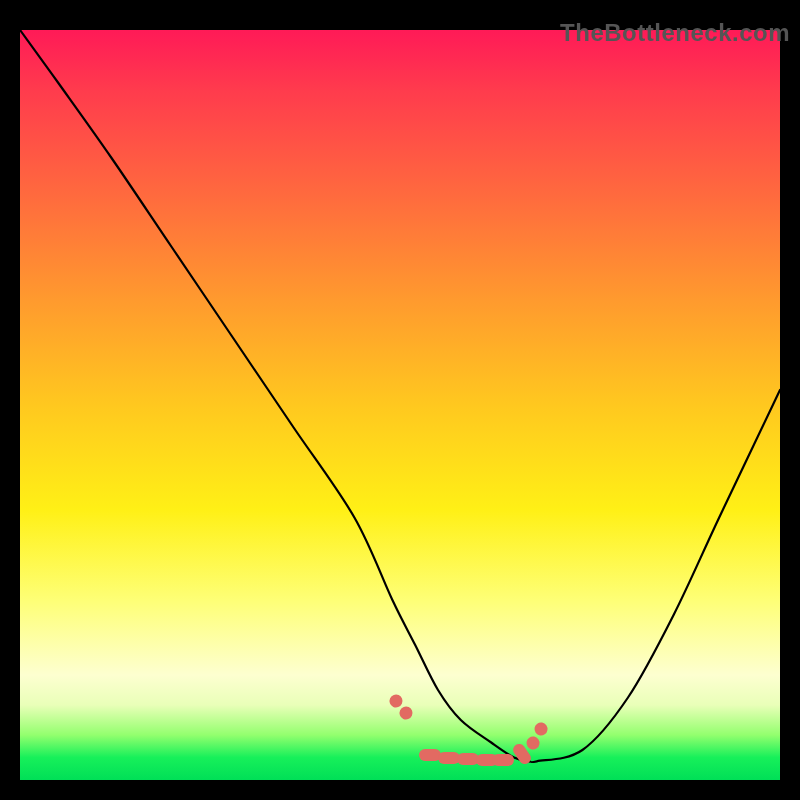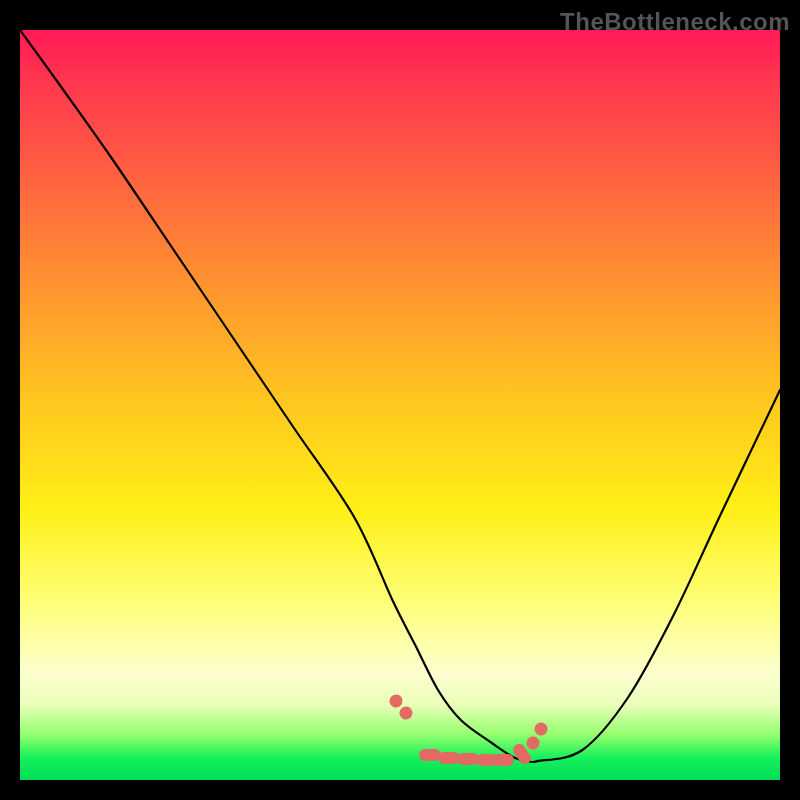--- a/index.html
+++ b/index.html
@@ -11,21 +11,21 @@
     overflow: hidden;
     font-family: Arial, Helvetica, sans-serif;
   }
   .stage {
     position: relative;
     width: 800px;
     height: 800px;
   }
   .watermark {
     position: absolute;
-    top: 8px;
+    top: 19px;
     right: 10px;
     color: #555;
     font-size: 24px;
     font-weight: 600;
     letter-spacing: 0.5px;
     z-index: 50;
     margin-left: 12px;
   }
   .plot {
     position: absolute;

